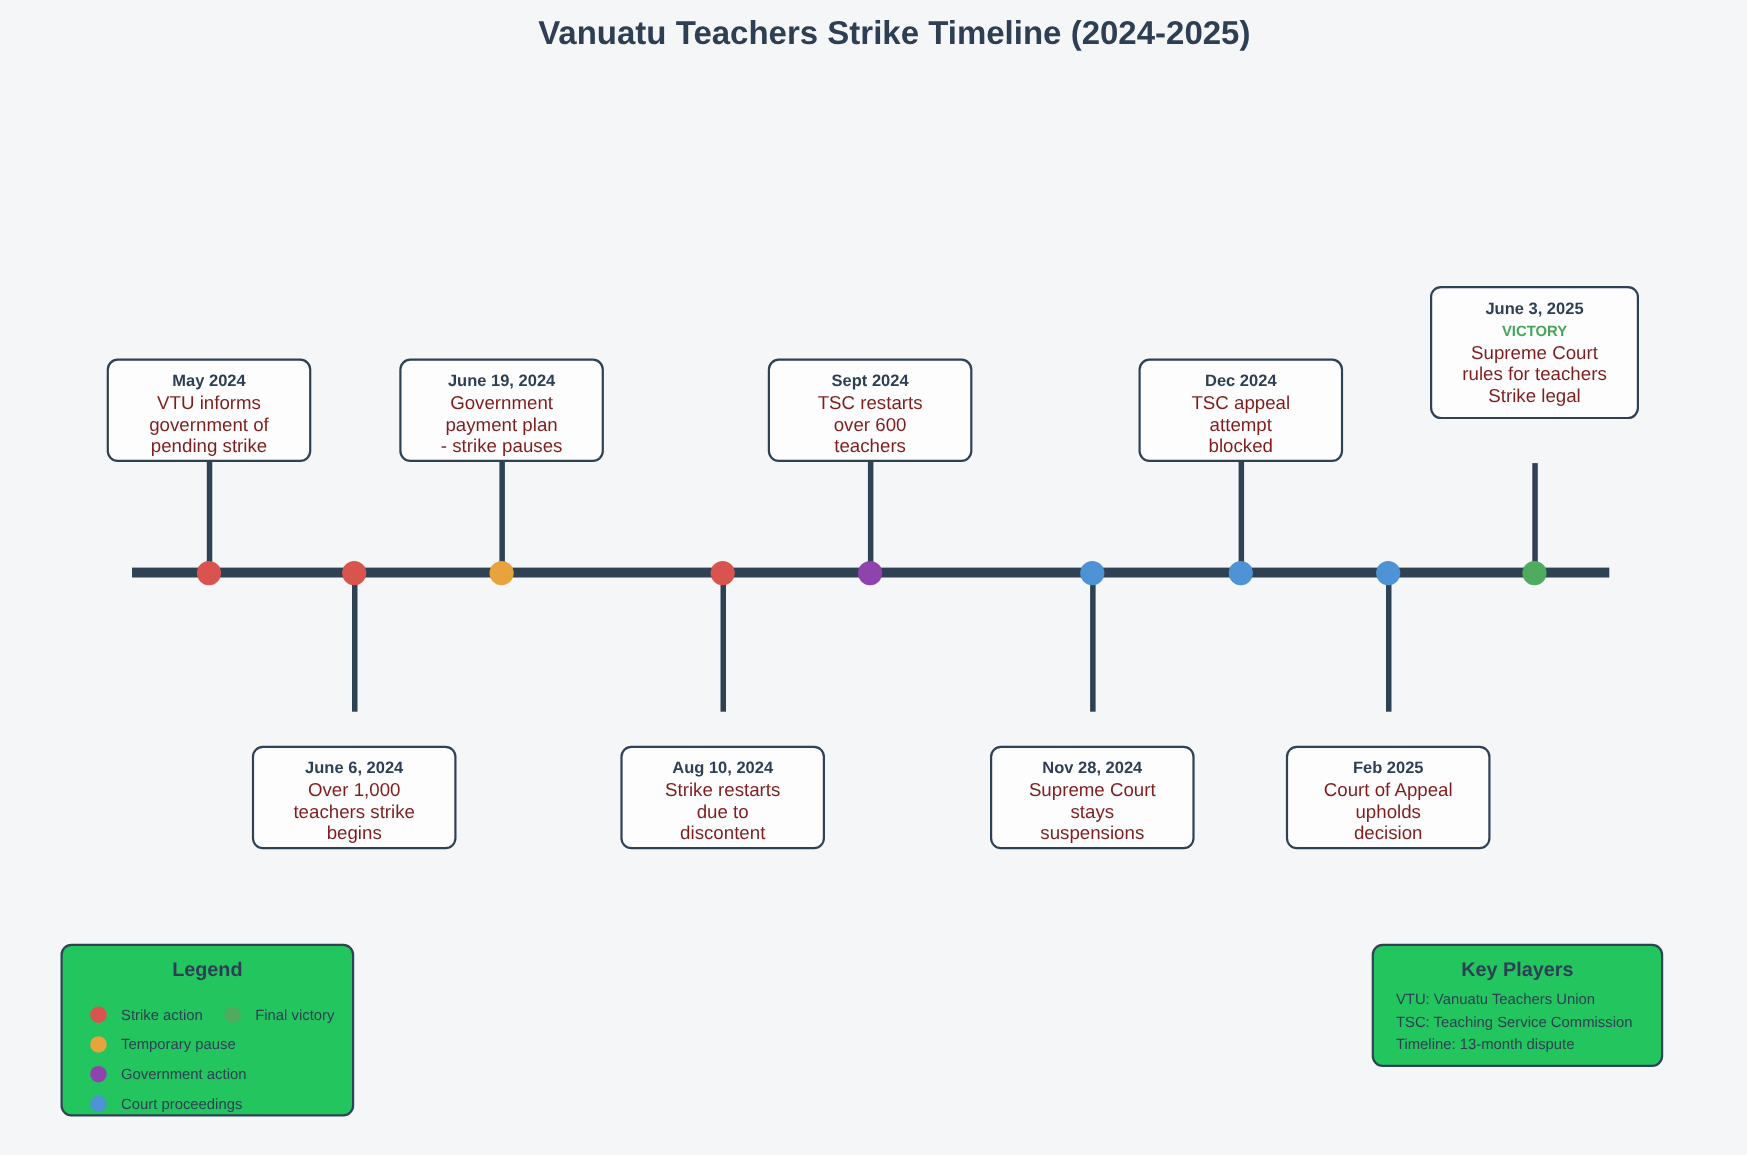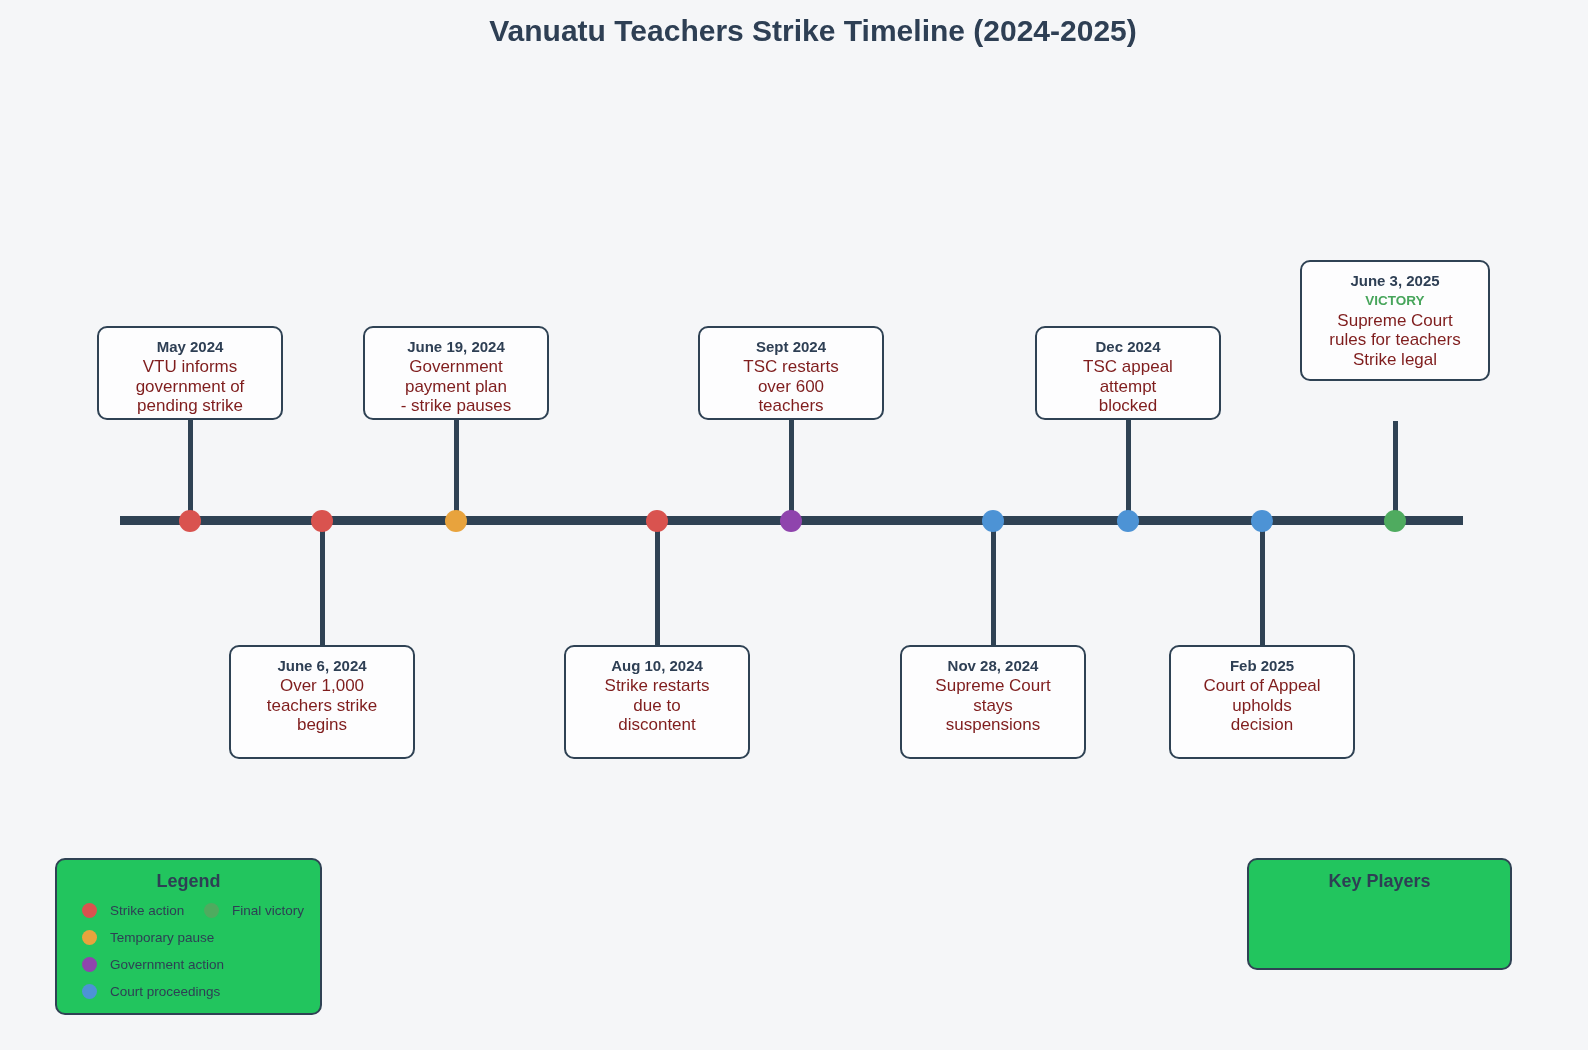--- a/index.html
+++ b/index.html
@@ -11,31 +11,31 @@
   .event{position:absolute;top:0;height:100%;width:0;}
   .connector{position:absolute;width:5px;left:-2px;background:#2f4254;z-index:1;}
   .connector.up{top:420px;height:102px;}
   .connector.down{top:521px;height:126px;}
   .connector.up-high{top:421px;height:101px;}
   .dot{position:absolute;left:-11px;top:510px;width:22px;height:22px;border-radius:50%;
        background:#888;z-index:2;}
   .card{position:absolute;width:186px;left:-93px;background:#fdfdfe;border:2px solid #2f4254;
         border-radius:10px;text-align:center;padding:9px 8px;box-sizing:border-box;z-index:3;}
   .card.top{top:326px;height:94px;}
-  .card.bottom{top:645px;height:114px;}
+  .card.bottom{top:678px;height:94px;}
   .card.high{top:260px;height:121px;width:190px;left:-95px;}
   .card-date{font-size:15px;font-weight:bold;color:#2e3f54;line-height:20px;}
   .card-line{font-size:17px;color:#7f1d1d;line-height:19.5px;}
   .victory-line{font-size:13.5px;font-weight:bold;color:#47a55b;line-height:19.5px;}
   .panel{position:absolute;background:#22c55e;border:2px solid #2f4254;border-radius:10px;
          box-sizing:border-box;}
   .legend-panel{left:55px;top:858px;width:267px;height:157px;}
   .panel-title{text-align:center;font-size:18px;font-weight:bold;color:#2e3f54;margin-top:11px;}
   .legend-grid{position:relative;margin:11px 0 0 25px;}
-  .legend-item{display:flex;align-items:flex-start;height:27px;font-size:13.5px;color:#2e3f54;}
+  .legend-item{display:flex;align-items:flex-end;height:27px;font-size:13.5px;color:#2e3f54;}
   .legend-item.floating{position:absolute;left:122px;top:0;}
   .legend-swatch{width:15px;height:15px;border-radius:50%;margin-right:13px;background:#888;flex:0 0 15px;}
   .key-panel{left:1247px;top:858px;width:265px;height:112px;}
   .key-lines{margin:7px 0 0 20px;}
   .key-line{font-size:13.5px;color:#2e3f54;line-height:20.5px;}
 </style>
 </head>
 <body>
 
 <div class="stage">
@@ -165,15 +165,20 @@
       </div>
       <div class="legend-item">
         <span class="legend-swatch" style="background-color: rgb(77, 147, 213);"></span>
         <span>Court proceedings</span>
       </div>
     </div>
   </div>
 
   <div class="panel key-panel">
     <div class="panel-title">Key Players</div>
+    <div class="key-lines">
+      <div class="key-line">VTU: Vanuatu Teachers Union</div>
+      <div class="key-line">TSC: Teaching Service Commission</div>
+      <div class="key-line">Timeline: 13-month dispute</div>
+    </div>
   </div>
 
 </div>
 
 </body></html>

